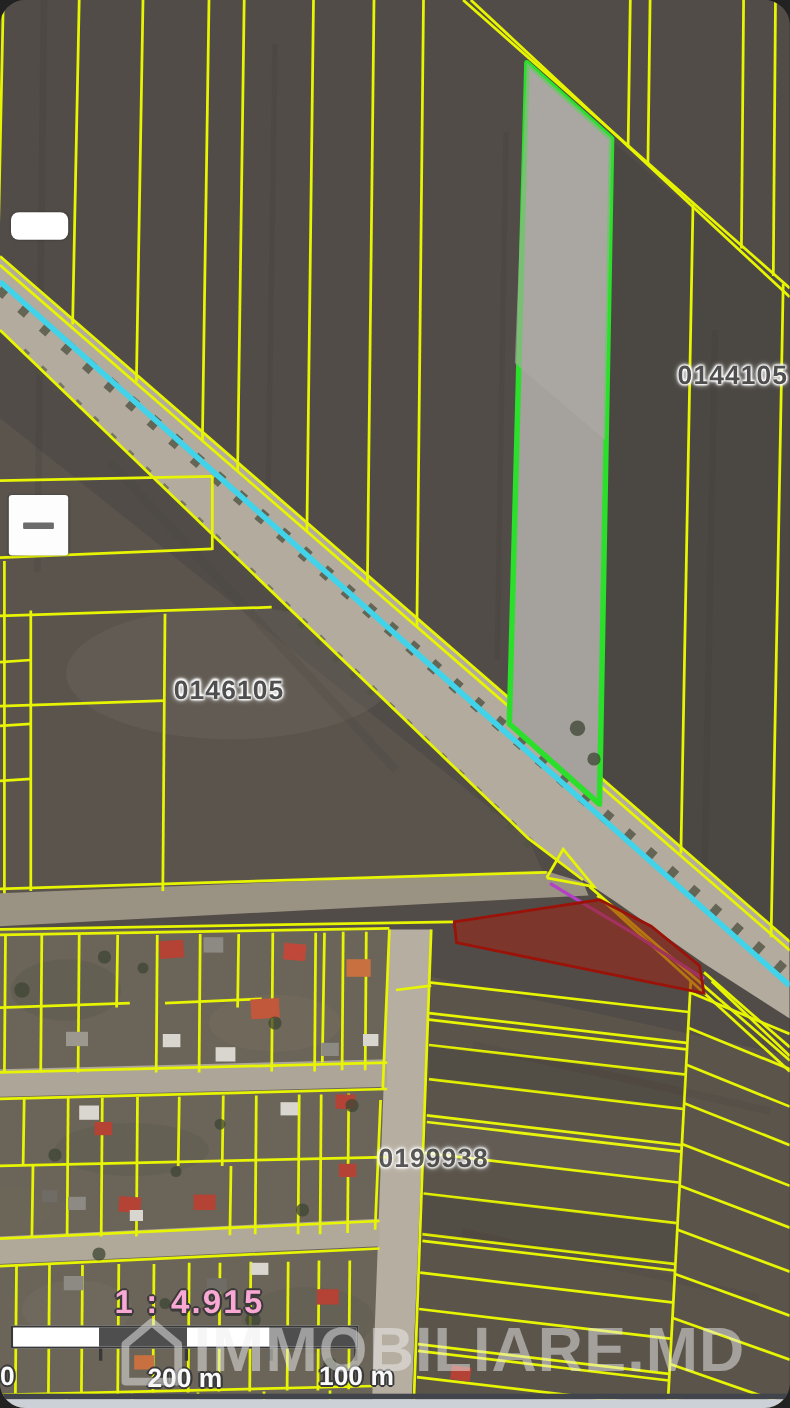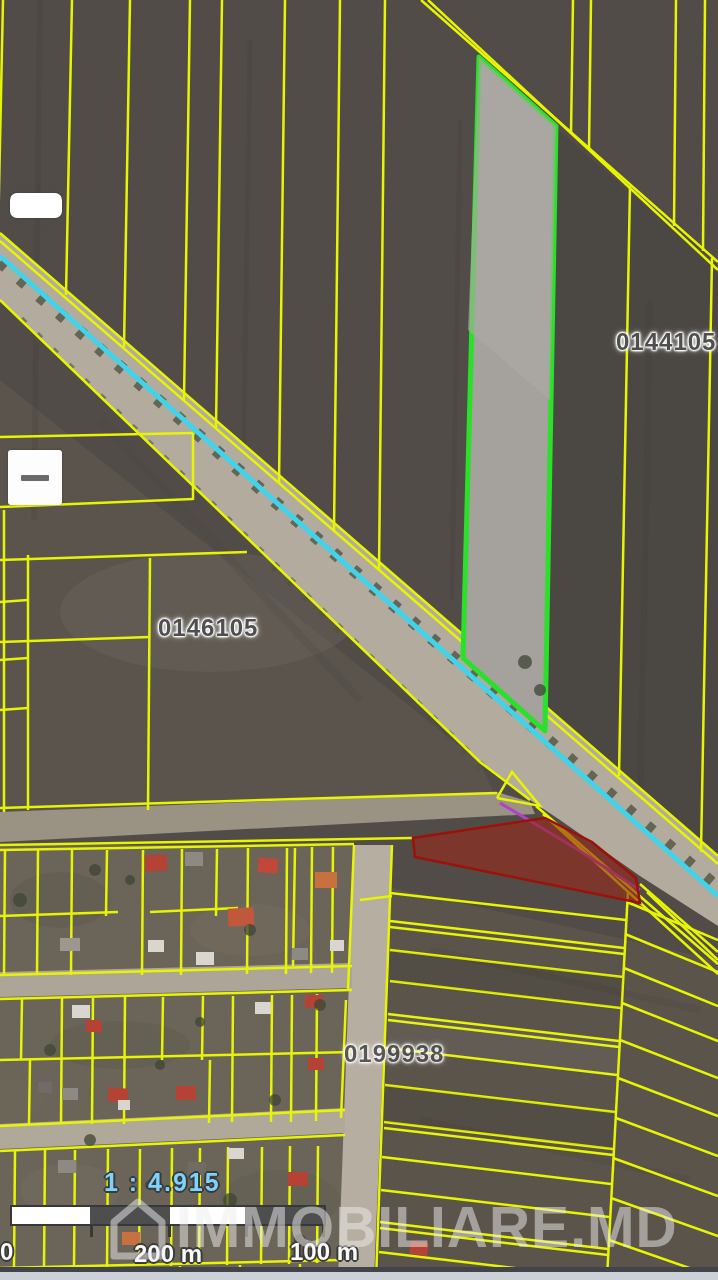--- a/index.html
+++ b/index.html
@@ -1,27 +1,27 @@
 <!DOCTYPE html>
 <html><head>
 <meta charset="utf-8">
 <style>
   html,body{margin:0;padding:0;background:#222;}
   #screen{
     position:relative;width:718px;height:1280px;overflow:hidden;
-    font-family:"Liberation Sans",sans-serif;background:#514c47;
+    font-family:"Liberation Sans",sans-serif;background:#514c47;border-radius:23px;
   }
   #mapsvg{position:absolute;left:0;top:0;}
   .sector-label{
     position:absolute;font-weight:bold;font-size:24px;letter-spacing:1px;
     color:#4f4f4f;white-space:nowrap;
     text-shadow:-1px -1px 2px #fff,1px -1px 2px #fff,-1px 1px 2px #fff,1px 1px 2px #fff,0 0 6px #ffffff;
   }
   .scale-ratio{
-    position:absolute;left:104px;top:1168px;font-size:25px;font-weight:bold;color:#7dd3fc;
+    position:absolute;left:104px;top:1168px;font-size:30px;font-weight:bold;color:#f9a8d4;
     text-shadow:-2px 0 0 #3a3a3a,2px 0 0 #3a3a3a,0 -2px 0 #3a3a3a,0 2px 0 #3a3a3a,-1px -1px 0 #3a3a3a,1px 1px 0 #3a3a3a,1px -1px 0 #3a3a3a,-1px 1px 0 #3a3a3a;
     letter-spacing:2px;
   }
   .scalebar{
     position:absolute;left:10px;top:1205px;width:312px;height:17px;
     display:flex;border:2px solid #383838;box-sizing:content-box;background:#fff;
   }
   .scalebar .seg{height:100%;}
   .tick{position:absolute;width:3px;height:11px;background:#383838;top:1226px;}
   .bar-label{

